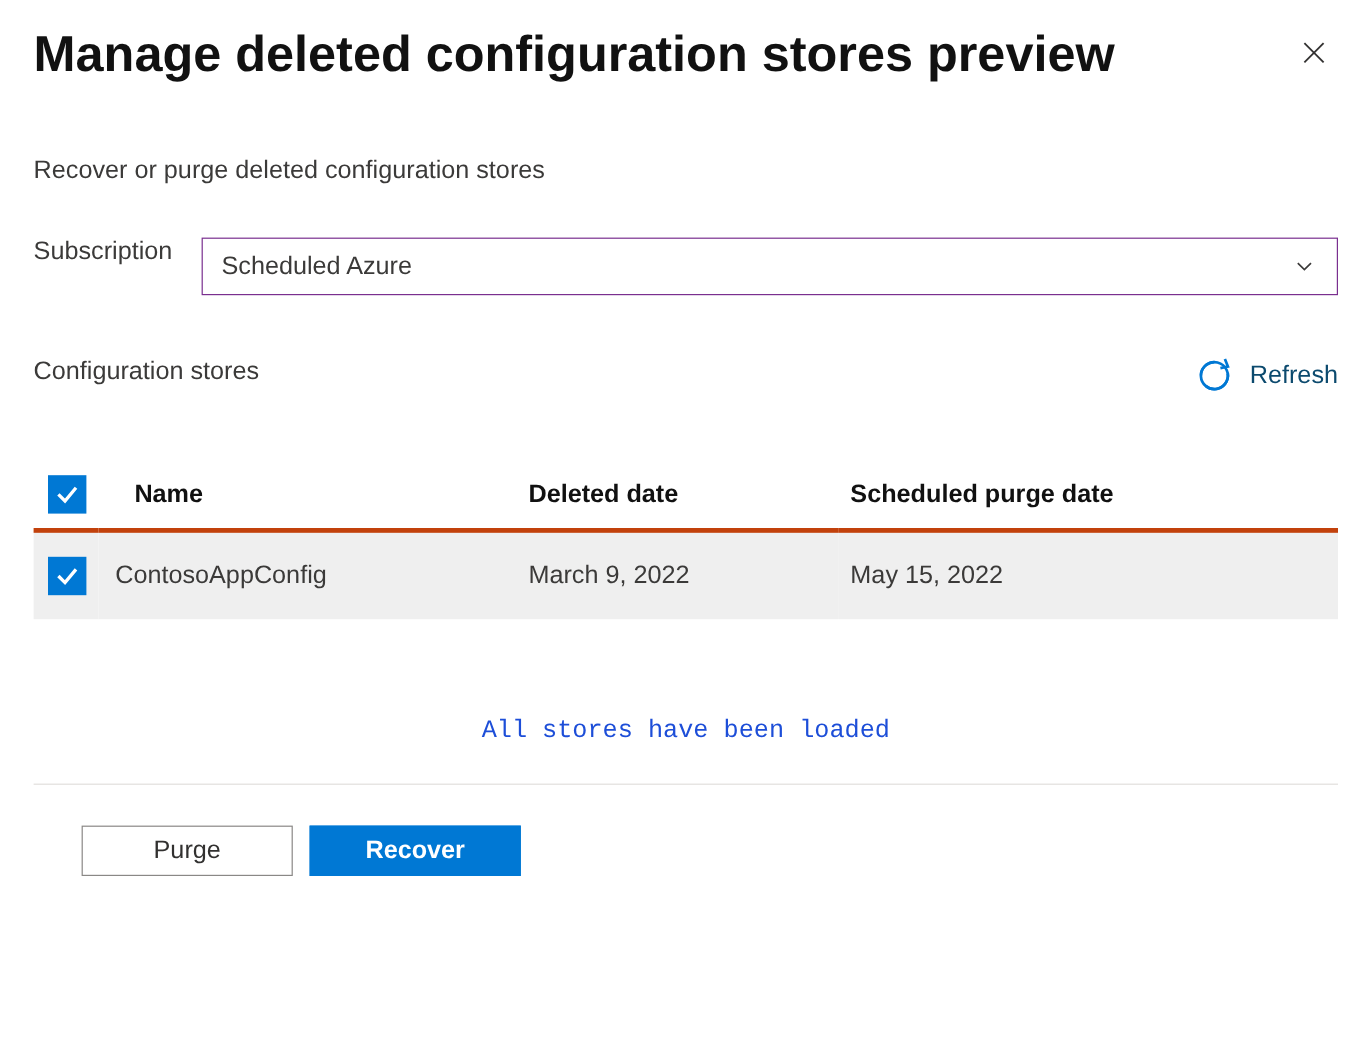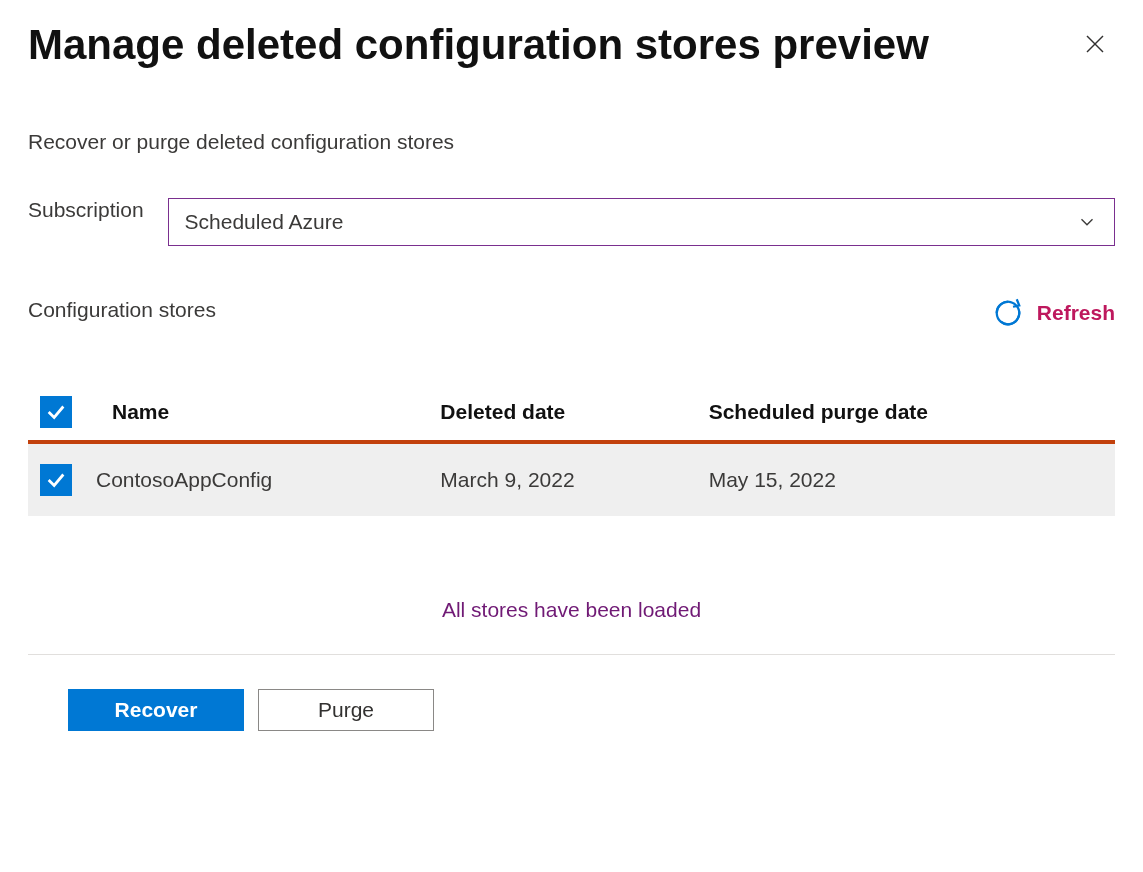--- a/index.html
+++ b/index.html
@@ -71,22 +71,21 @@
       color: #3b3a39;
     }
     .refresh-btn {
       display: flex;
       align-items: center;
       gap: 14px;
       background: none;
       border: none;
       cursor: pointer;
       font-size: 21px;
-      color: #be185d;
-      font-weight: bold;
+      color: #0c4a6e;
     }
     .refresh-btn svg { color: #0078d4; }
     .table {
       width: 100%;
       border-collapse: collapse;
     }
     .th-row td {
       padding: 12px 10px;
       font-size: 21px;
       font-weight: 600;
@@ -113,24 +112,25 @@
       display: flex;
       align-items: center;
       justify-content: center;
       cursor: pointer;
     }
     .checkbox svg { color: #fff; }
     .name-cell { padding-left: 14px !important; }
     .name-header-cell { padding-left: 30px !important; }
     .status-text {
       text-align: center;
-      color: #701a75;
+      color: #1d4ed8;
       font-size: 21px;
       margin-top: 82px;
       margin-bottom: 32px;
+      font-family: Liberation Mono, monospace;
     }
     .divider {
       border: none;
       border-top: 1px solid #e1dfdd;
       margin-bottom: 34px;
     }
     .button-row {
       display: flex;
       gap: 14px;
       padding-left: 40px;
@@ -221,15 +221,15 @@
     <td>May 15, 2022</td>
   </tr>
 </tbody>
   </table>
 
 <div class="status-text">All stores have been loaded</div>
 
 <hr class="divider">
 
 <div class="button-row">
+  <button class="btn">Purge</button>
   <button class="btn btn-primary">Recover</button>
-  <button class="btn">Purge</button>
 </div>
 
 </body></html>

